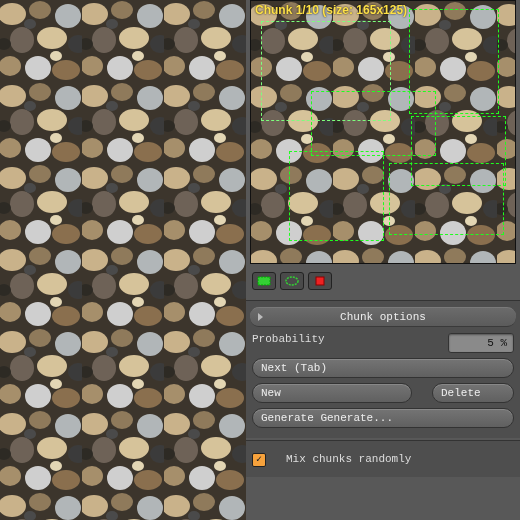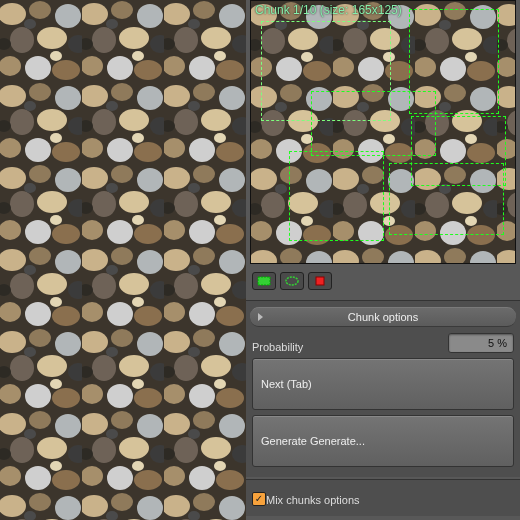--- a/index.html
+++ b/index.html
@@ -2,37 +2,37 @@
 <html><head>
 <meta charset="utf-8">
 <style>
   html,body{margin:0;padding:0;width:520px;height:520px;overflow:hidden;font-family:"Lucida Grande",Arial,sans-serif;font-size:11px;color:#ddd;background:#555;}
   .root{display:flex;width:520px;height:520px;}
   .left{width:246px;height:520px;position:relative;flex:0 0 246px;}
   .right{width:274px;height:520px;background:#585858;display:flex;flex-direction:column;flex:0 0 274px;}
   .stone-img{width:100%;height:100%;}
   .preview{position:relative;margin:0 0 6px 4px;border:1px solid #111;width:264px;height:262px;flex:0 0 auto;}
   .preview .stone-img{width:100%;height:100%;}
-  .overlay-label{position:absolute;top:2px;left:4px;color:#86efac;font-weight:normal;font-size:12px;text-shadow:0 0 2px #000;}
+  .overlay-label{position:absolute;top:2px;left:4px;color:#fde047;font-weight:bold;font-size:12px;text-shadow:0 0 2px #000;}
   .chunk-box{position:absolute;border:1px dashed #1eff1e;box-sizing:border-box;}
   .cb1{left:10px;top:20px;width:130px;height:100px;border-color:#7cff7c;}
   .cb2{left:158px;top:8px;width:90px;height:105px;}
   .cb3{left:60px;top:90px;width:125px;height:65px;}
   .cb4{left:160px;top:115px;width:95px;height:70px;}
   .cb5{left:38px;top:150px;width:95px;height:90px;}
   .cb6{left:138px;top:162px;width:115px;height:72px;}
   .toolbar{display:flex;gap:4px;padding:2px 6px 8px 6px;}
   .tbtn{width:22px;height:16px;border-radius:3px;border:1px solid #222;display:flex;align-items:center;justify-content:center;cursor:pointer;}
   .tbtn svg{display:block;}
-  .panel{background:#4e4e4e;border-top:1px solid #333;}
+  .panel{background:#4e4e4e;border-top:1px solid #333;font-family:Liberation Mono, monospace;}
   .panel-hdr{background:linear-gradient(#6b6b6b,#5b5b5b);border-top:1px solid #7a7a7a;border-bottom:1px solid #3a3a3a;height:18px;display:flex;align-items:center;justify-content:center;color:#eee;font-size:11px;position:relative;margin:0 4px;border-radius:9px;}
   .panel-hdr .tri{position:absolute;left:8px;width:0;height:0;border-top:4px solid transparent;border-bottom:4px solid transparent;border-left:5px solid #bbb;}
   .panel-body{padding:6px 6px 10px 6px;display:flex;flex-direction:column;gap:5px;}
-  .row{display:flex;align-items:flex-end;gap:0;}
-  .field{height:18px;background:linear-gradient(#747474,#606060);border:1px solid #333;border-radius:3px;display:flex;align-items:center;padding:16px 8px;color:#eee;box-shadow:inset 0 1px 0 #888;flex:1;}
+  .row{display:flex;align-items:flex-start;gap:20px;}
+  .field{height:18px;background:linear-gradient(#747474,#606060);border:1px solid #333;border-radius:10px;display:flex;align-items:center;padding:0 8px;color:#eee;box-shadow:inset 0 1px 0 #888;flex:1;}
   .btnish{cursor:pointer;}
   .valbox{width:52px;flex:0 0 52px;background:#8a8a8a;color:#111;border:1px solid #333;height:18px;border-radius:3px;display:flex;align-items:center;padding:0 6px;box-shadow:inset 0 1px 2px rgba(0,0,0,.4);justify-content:flex-end;}
   .chk{width:12px;height:12px;border:1px solid #222;border-radius:2px;background:#f7a23c;position:relative;flex:0 0 12px;display:flex;align-items:center;justify-content:center;}
   .chk::after{content:"✓";font-size:10px;color:#222;line-height:10px;}
   .section{margin-top:2px;}
   .spacer{height:6px;}
   
 </style>
 </head>
 <body>
@@ -106,31 +106,39 @@
           <div class="valbox">
               <span>5 %</span>
             </div>
         </div>
         <div class="row">
           <div class="field btnish">
               <span>Next (Tab)</span>
             </div>
         </div>
         <div class="row">
+          <div class="field btnish" style="flex:1">
+              <span>New</span>
+            </div>
+          <div class="field btnish" style="flex:0 0 64px">
+              <span>Delete</span>
+            </div>
+        </div>
+        <div class="row">
           <div class="field btnish">
               <span>Generate Generate...</span>
             </div>
         </div>
       </div>
     </div>
 
     <div class="section panel">
       <div class="spacer"></div>
       <div class="panel-body">
         <div class="row">
           <div class="chk"></div>
-          <div>Mix chunks options</div>
+          <div>Mix chunks randomly</div>
         </div>
       </div>
     </div>
 
   </div>
 </div>
 
 </body></html>

